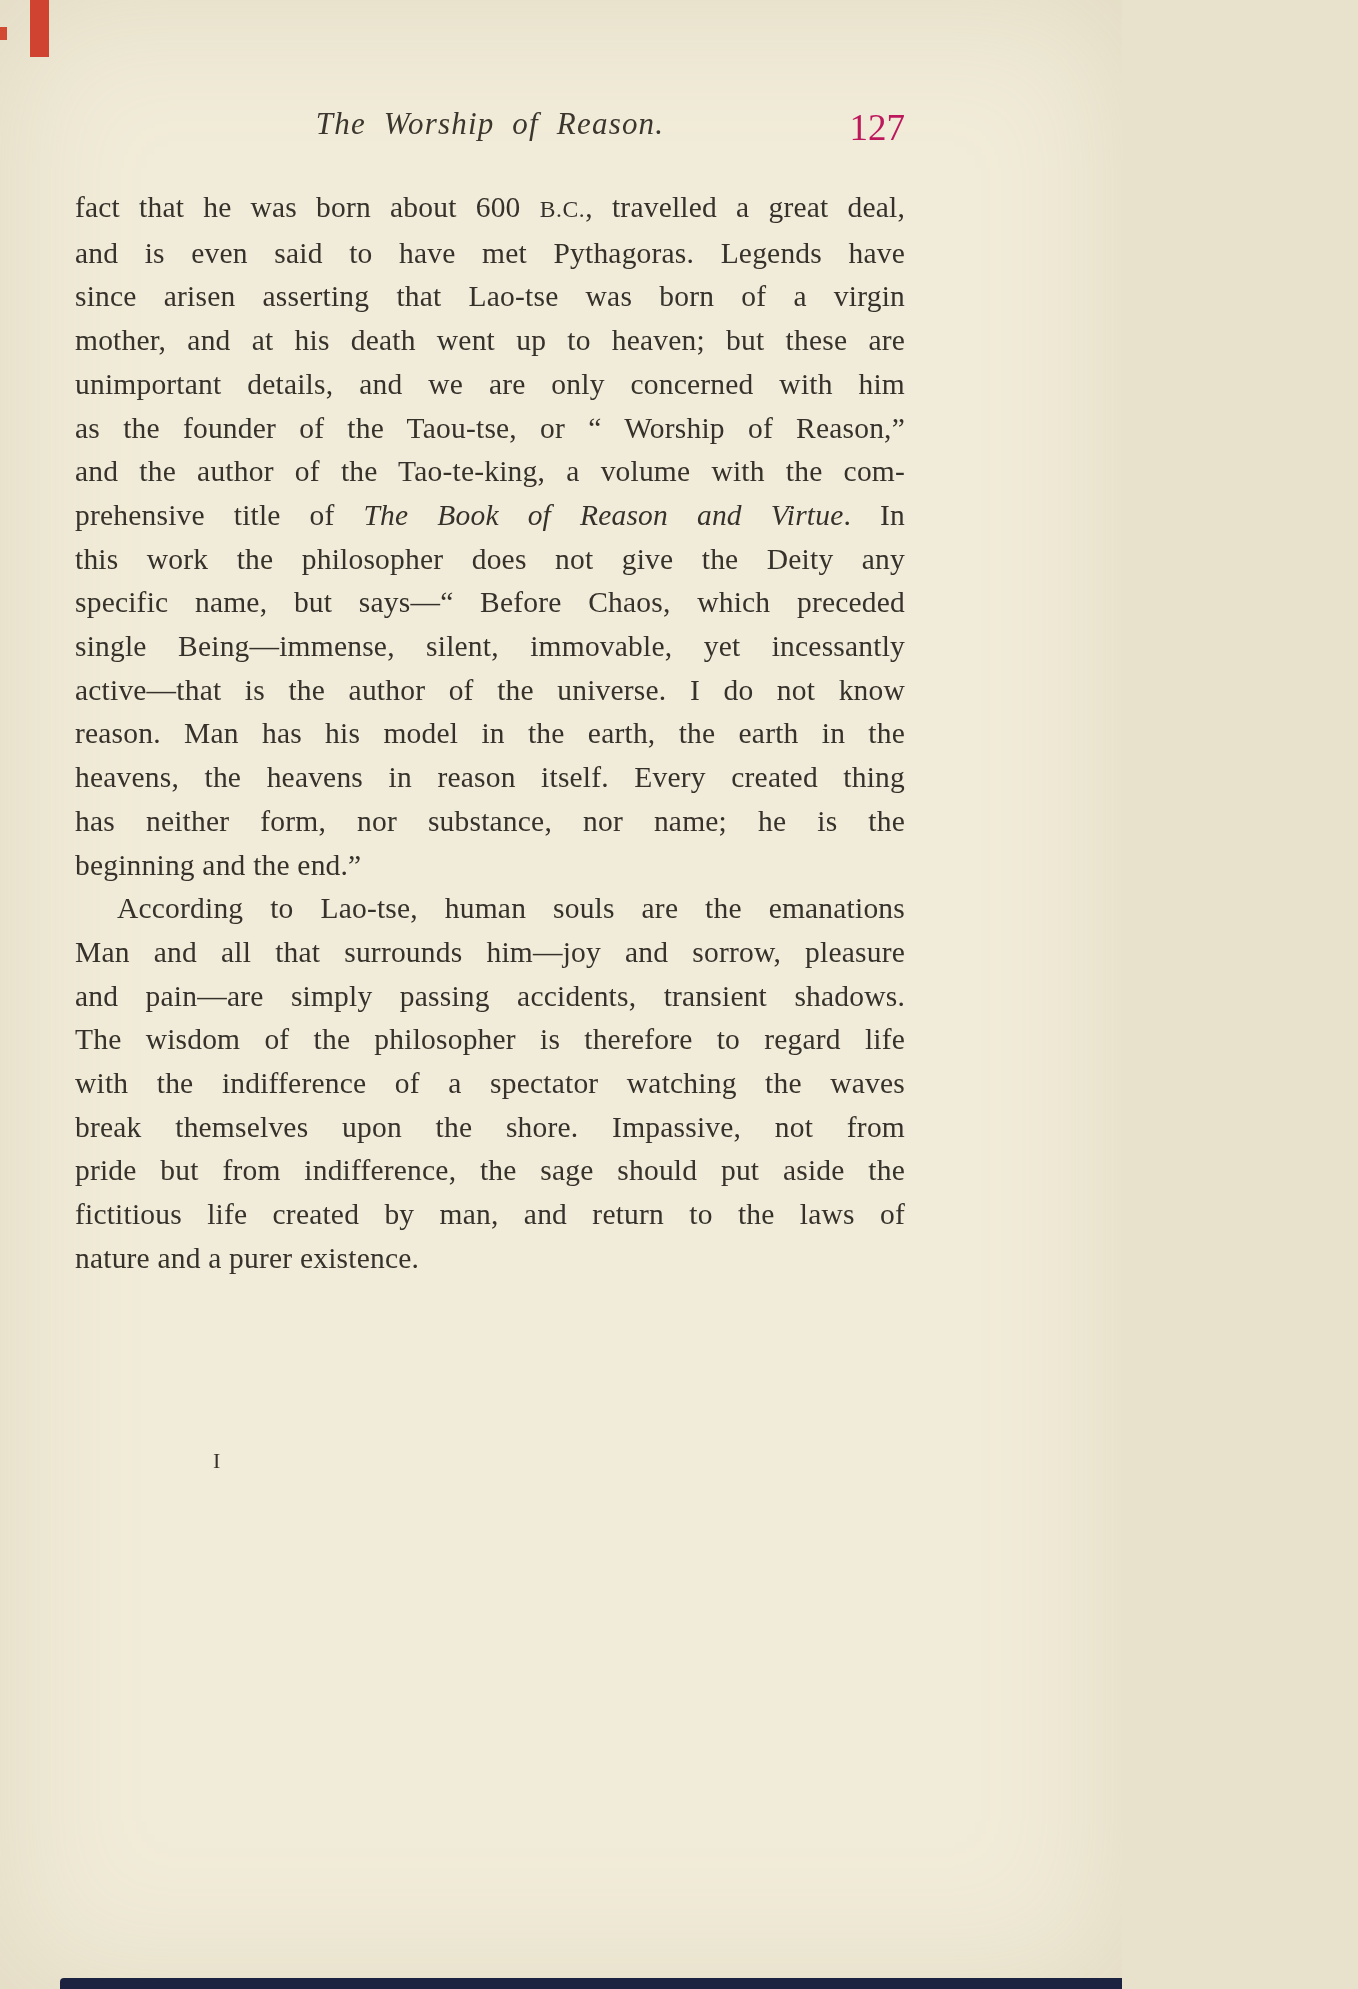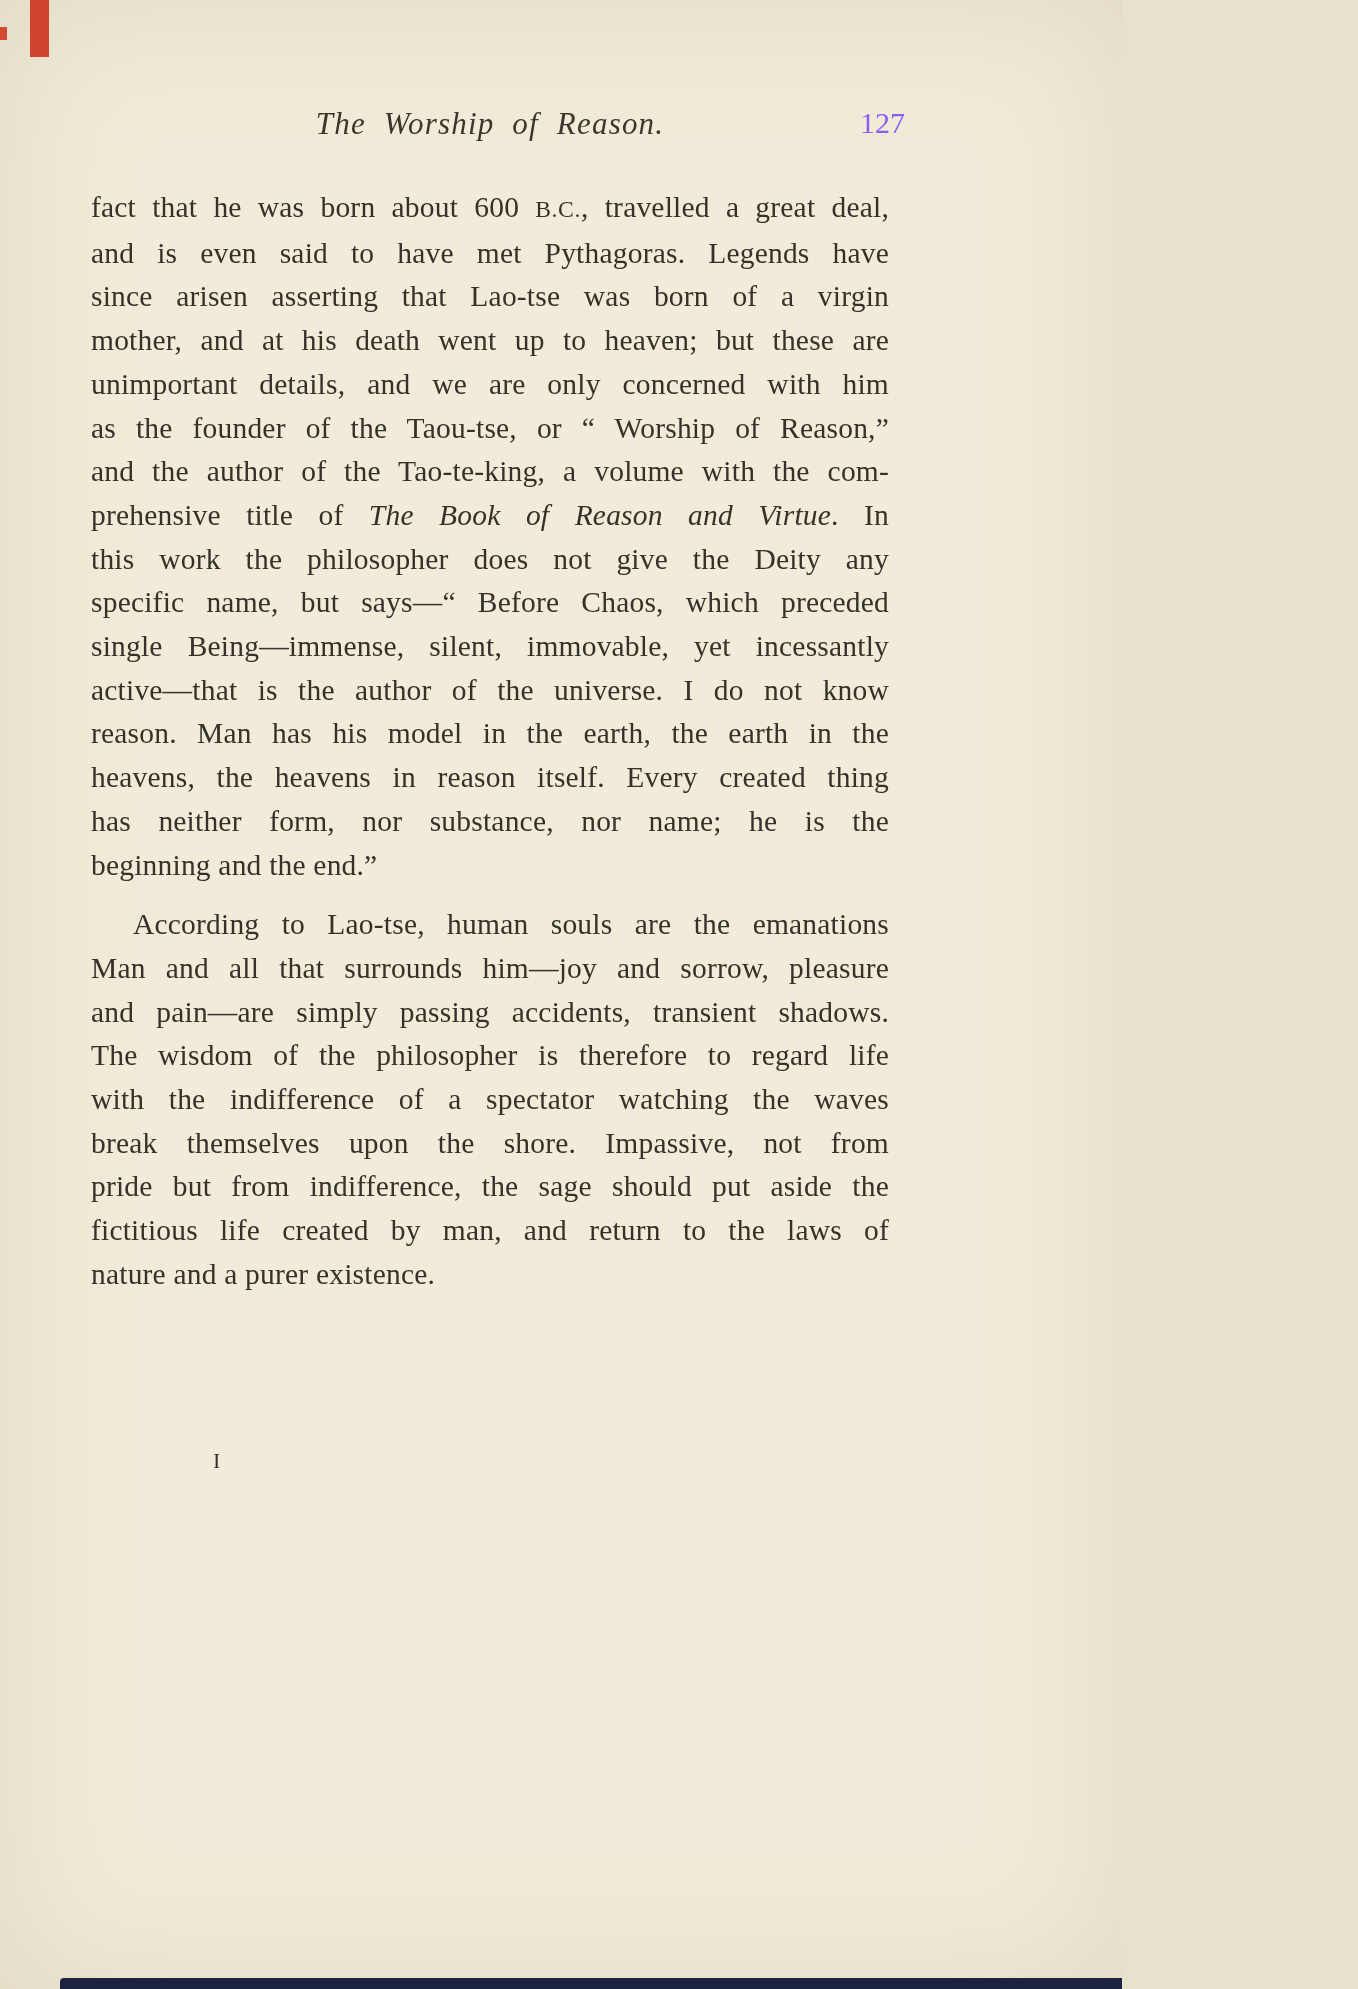--- a/index.html
+++ b/index.html
@@ -45,32 +45,32 @@
     font-style: italic;
     font-size: 31px;
     letter-spacing: 1.2px;
     word-spacing: 9px;
     color: #3b372f;
   }
   .page-number {
     position: absolute;
     right: 0;
     top: 0;
-    font-size: 30px;
+    font-size: 37px;
     font-style: normal;
-    color: #8b5cf6;
+    color: #be185d;
   }
   .text-block {
     margin: 30px 0 0 75px;
     width: 830px;
     font-size: 29.5px;
     line-height: 43.7px;
     letter-spacing: 0.2px;
   }
-  .paragraph { margin: 16px; }
+  .paragraph { margin: 0; }
   .line {
     text-align: justify;
     text-align-last: justify;
   }
   .line-last {
     text-align-last: left;
   }
   .line-indent {
     text-indent: 42px;
   }

